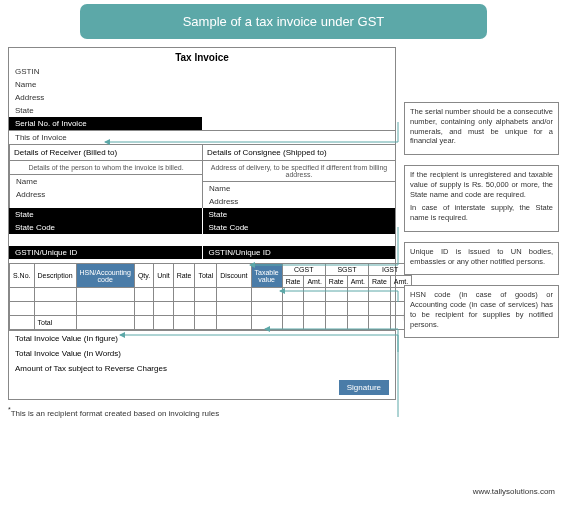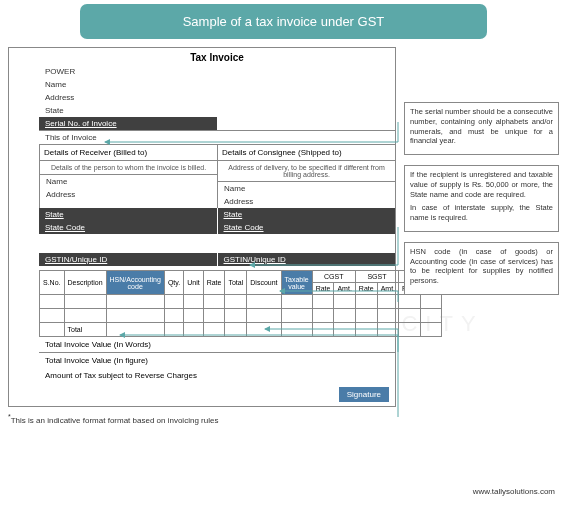--- a/index.html
+++ b/index.html
@@ -1,22 +1,22 @@
 <!DOCTYPE html>
 <html><head>
 <meta charset="utf-8">
 <style>
 * { box-sizing: border-box; margin: 0; padding: 0; }
 body { font-family: Arial, sans-serif; font-size: 8px; background: #fff; width: 567px; height: 514px; position: relative; }
 .header-band { background: #5ca8a8; color: #fff; text-align: center; padding: 10px; font-size: 13px; margin: 4px 80px 8px 80px; border-radius: 7px; }
 .main-area { position: relative; padding: 0 8px; }
-.invoice-box { border: 1px solid #888; width: 388px; background: #fff; position: relative; padding-left: 30px; }
+.invoice-box { border: 1px solid #888; width: 388px; background: #fff; position: relative; }
 .title { text-align: center; font-weight: bold; font-size: 10px; padding: 4px 0 2px 0; }
 .row { padding: 2px 6px; border: none; font-size: 8px; color: #333; }
-.hl { background: #404040; color: #fff; padding: 2px 6px; font-size: 8px; text-decoration: underline; }
+.hl { background: #000000; color: #fff; padding: 2px 6px; font-size: 8px; }
 .two-col { display: flex; }
 .col { flex: 1; border: 1px solid #888; border-right: none; border-bottom: none; }
 .col:last-child { border-right: none; }
 .col-header { text-align: left; font-size: 8px; padding: 3px 4px; border-bottom: 1px solid #888; }
 .col-sub { text-align: center; font-size: 7px; padding: 3px 4px; color: #555; border-bottom: 1px solid #888; }
 .hl-row { display: flex; }
 .hl-row .hl { flex: 1; border-right: 1px solid #fff; }
 .hl-row .hl:last-child { border-right: none; }
 table.items { width: 100%; border-collapse: collapse; font-size: 7px; }
 table.items th, table.items td { border: 1px solid #888; padding: 2px 3px; text-align: center; vertical-align: middle; }
@@ -41,21 +41,21 @@
 <body>
 
 <div class="header-band">Sample of a tax invoice under GST</div>
 
 <div class="main-area">
   <div class="watermark">Tally</div>
   <div class="watermark2">POWER OF SIMPLICITY</div>
 
   <div class="invoice-box">
     <div class="title">Tax Invoice</div>
-    <div class="row">POWER</div>
+    <div class="row">GSTIN</div>
     <div class="row">Name</div>
     <div class="row">Address</div>
     <div class="row">State</div>
     <div class="hl" style="width:50%">Serial No. of Invoice</div>
     <div class="row" style="border-top:1px solid #888">This of Invoice</div>
 
     <div class="two-col">
       <div class="col">
         <div class="col-header">Details of Receiver (Billed to)</div>
         <div class="col-sub">Details of the person to whom the invoice is billed.</div>
@@ -70,21 +70,21 @@
       </div>
     </div>
     <div class="hl-row">
       <div class="hl">State</div>
       <div class="hl">State</div>
     </div>
     <div class="hl-row">
       <div class="hl">State Code</div>
       <div class="hl">State Code</div>
     </div>
-    <div class="hl-row" style="margin-top:19px">
+    <div class="hl-row" style="margin-top:12px">
       <div class="hl">GSTIN/Unique ID</div>
       <div class="hl">GSTIN/Unique ID</div>
     </div>
 
     <table class="items" style="margin-top:4px">
       <tbody>
           <tr>
         <th rowspan="2">S.No.</th>
         <th rowspan="2">Description</th>
         <th rowspan="2" class="th-hl">HSN/Accounting code</th>
@@ -153,49 +153,52 @@
             <td></td>
             <td></td>
             <td></td>
             <td></td>
             <td></td>
             <td></td>
           </tr>
     </tbody>
       </table>
 
+    <div class="summary">Total Invoice Value (In figure)</div>
     <div class="summary" style="border-top:none">Total Invoice Value (In Words)</div>
-    <div class="summary">Total Invoice Value (In figure)</div>
     <div class="summary" style="border-top:none">Amount of Tax subject to Reverse Charges</div>
     <div class="clearfix">
       <div class="sig-box">Signature</div>
     </div>
   </div>
 
   <div class="annotations">
     <div class="note">
         <p>The serial number should be a consecutive number, containing only alphabets and/or numerals, and must be unique for a financial year.</p>
       </div>
     <div class="note">
         <p>If the recipient is unregistered and taxable value of supply is Rs. 50,000 or more, the State name and code are required.</p>
         <p>In case of interstate supply, the State name is required.</p>
+      </div>
+    <div class="note">
+        <p>Unique ID is issued to UN bodies, embassies or any other notified persons.</p>
       </div>
     <div class="note">
         <p>HSN code (in case of goods) or Accounting code (in case of services) has to be recipient for supplies by notified persons.</p>
       </div>
   </div>
 
   <svg class="connectors" width="567" height="460">
     <defs>
         <marker id="arr" markerWidth="6" markerHeight="6" refX="5" refY="3" orient="auto">
           <path d="M0,0 L6,3 L0,6 Z" fill="#5ca8a8"></path>
         </marker>
       </defs>
     <path d="M 398 75 L 398 95 L 105 95" stroke="#5ca8a8" fill="none" stroke-width="1" marker-end="url(#arr)"></path>
     <path d="M 398 180 L 398 218 L 250 218" stroke="#5ca8a8" fill="none" stroke-width="1" marker-end="url(#arr)"></path>
     <path d="M 398 255 L 398 244 L 280 244" stroke="#5ca8a8" fill="none" stroke-width="1" marker-end="url(#arr)"></path>
     <path d="M 398 305 L 398 282 L 265 282" stroke="#5ca8a8" fill="none" stroke-width="1" marker-end="url(#arr)"></path>
     <path d="M 398 370 L 398 288 L 120 288" stroke="#5ca8a8" fill="none" stroke-width="1" marker-end="url(#arr)"></path>
   </svg>
 </div>
 
-<div class="footnote"><sup>*</sup><span>This is an indicative format format based on invoicing rules</span></div>
+<div class="footnote"><sup>*</sup><span>This is an recipient format created based on invoicing rules</span></div>
 <div class="url">www.tallysolutions.com</div>
 
 </body></html>

